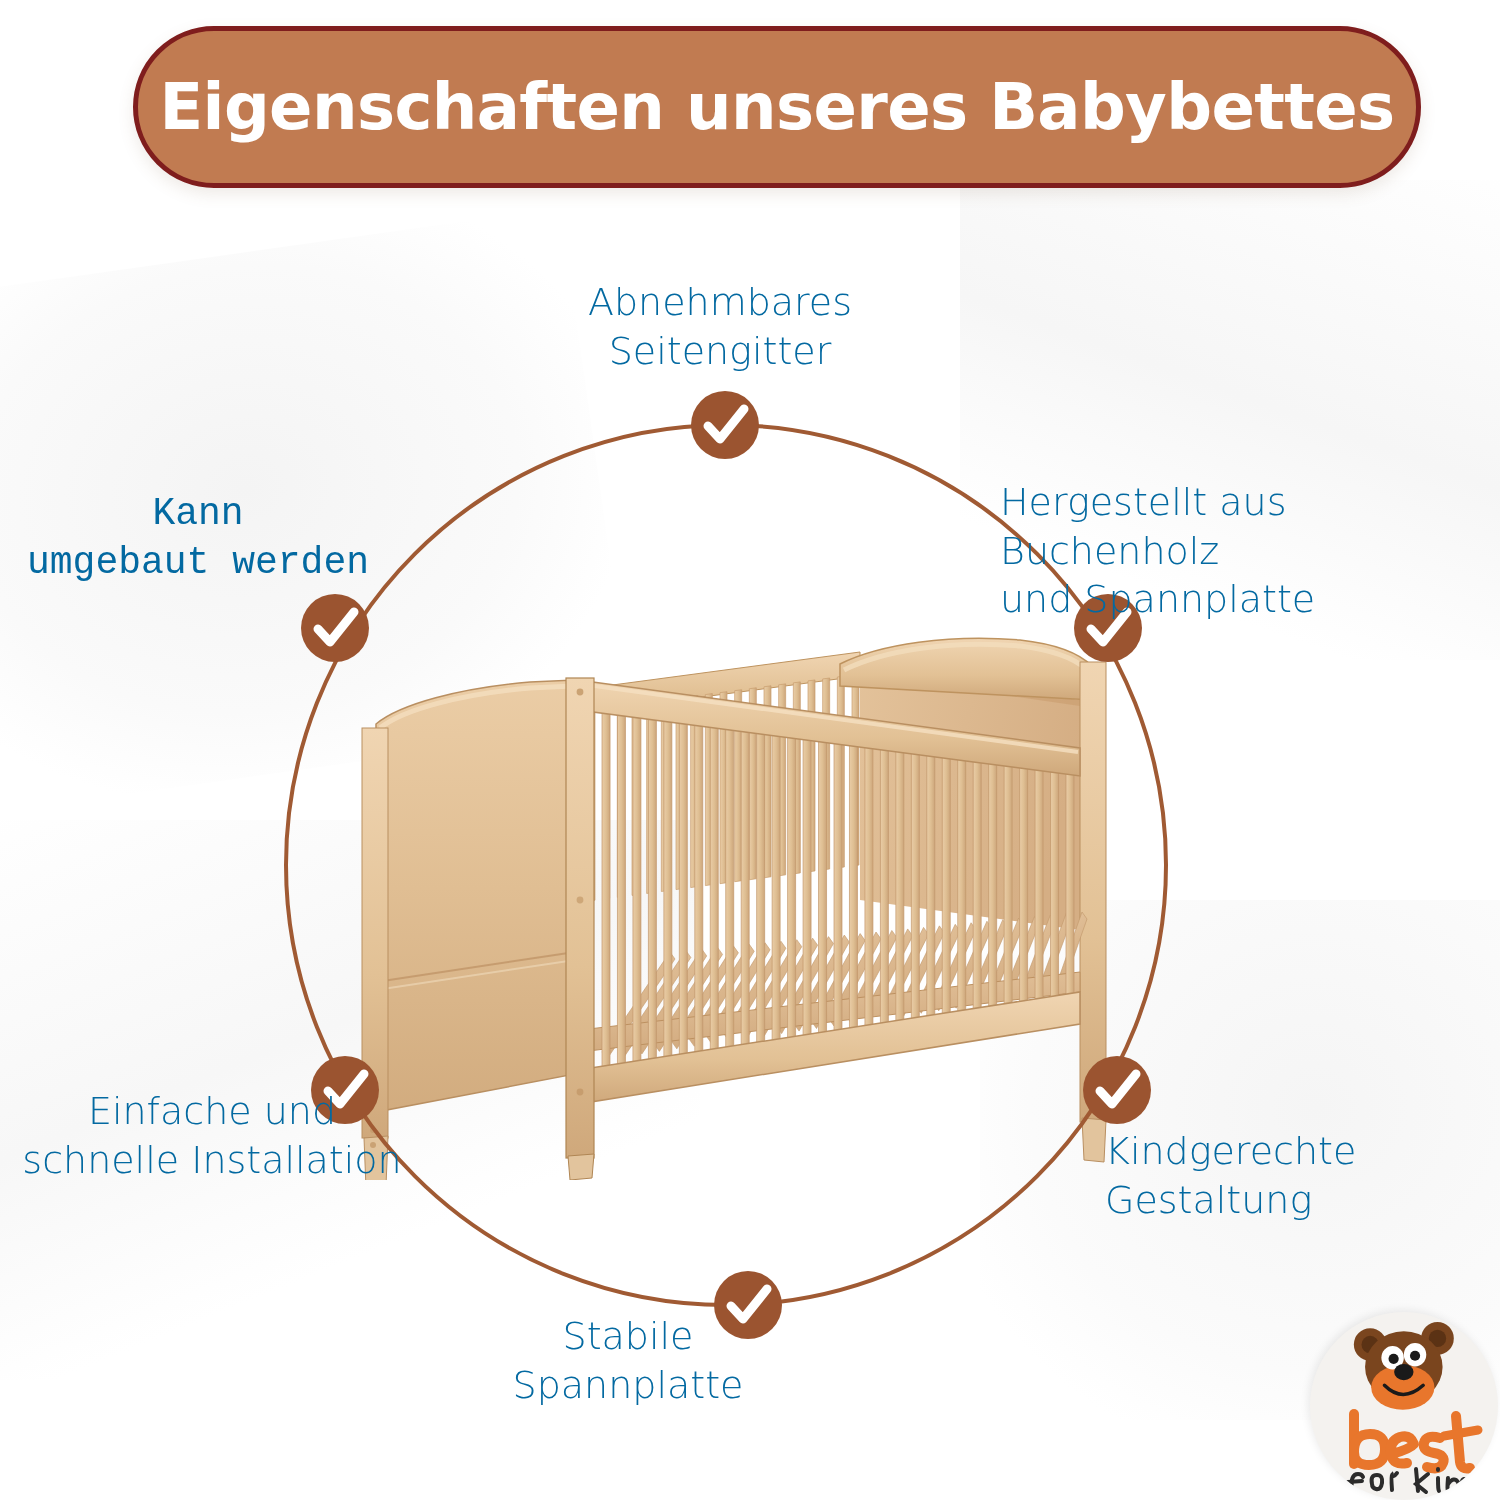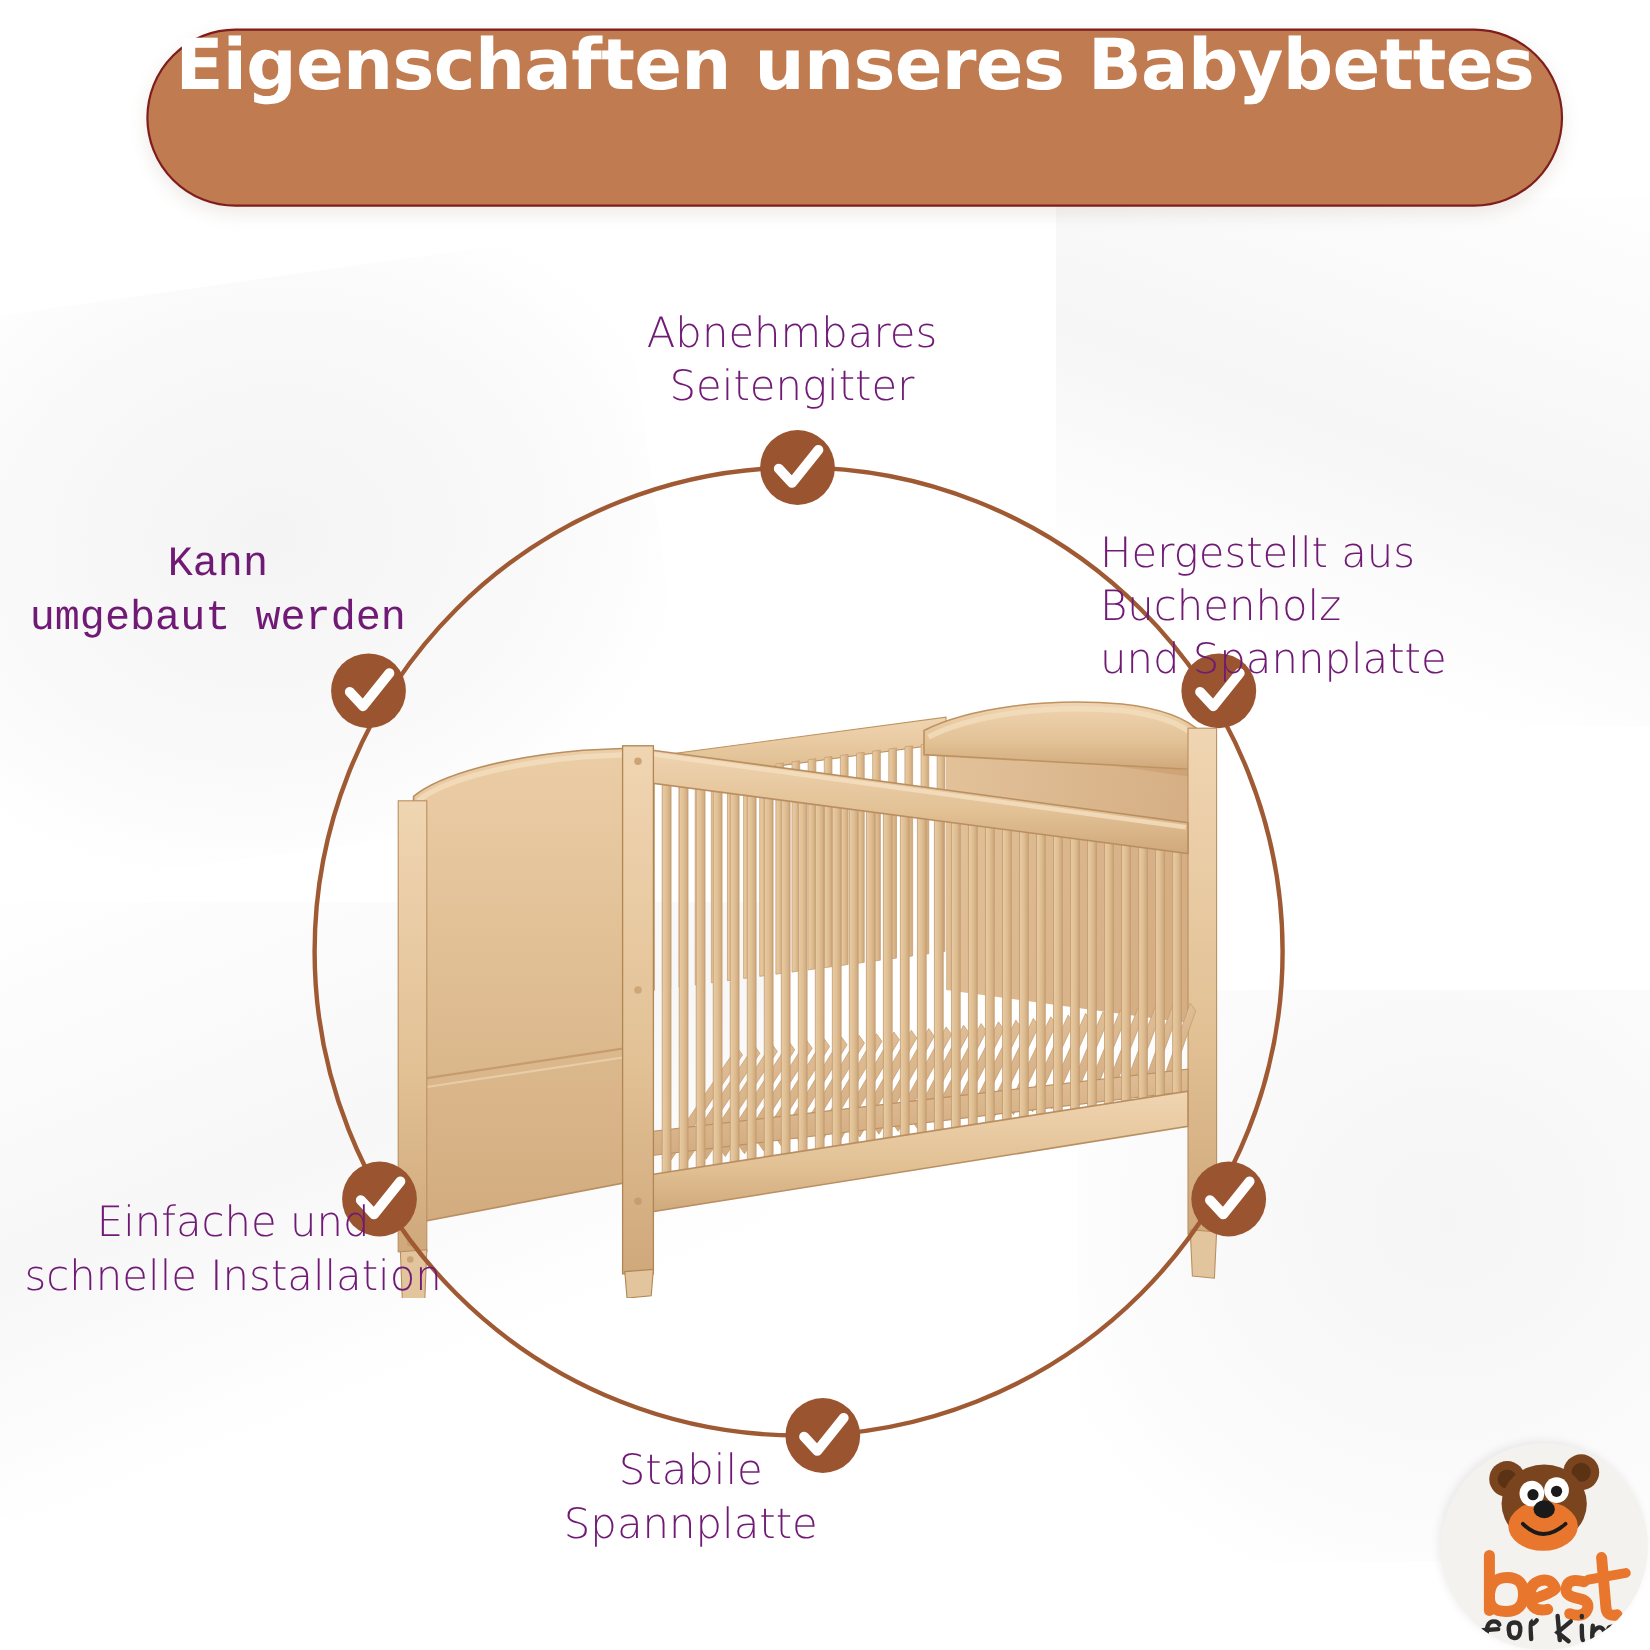--- a/index.html
+++ b/index.html
@@ -48,23 +48,24 @@
   }
 
   
   #header-pill {
     position: absolute;
     left: 133px;
     top: 26px;
     width: 1288px;
     height: 162px;
     background: #C17B51;
-    border: 2px solid #7f1d1d;
+    border: 5px solid #7f1d1d;
     border-radius: 81px;
     display: flex;
+    align-items: center;
     justify-content: center;
     box-shadow: 0 6px 16px rgba(120,90,60,0.13);
   }
   #header-title {
     color: #ffffff;
     font-family: "DejaVu Sans", sans-serif;
     font-size: 64px;
     font-weight: bold;
     letter-spacing: -0.6px;
     white-space: nowrap;
@@ -76,21 +77,21 @@
   #ring-layer {
     position: absolute;
     left: 0; top: 0;
     width: 1500px;
     height: 1500px;
   }
 
   
   .feature-label {
     position: absolute;
-    color: #701a75;
+    color: #0369a1;
     font-family: "DejaVu Sans", sans-serif;
     font-size: 38px;
     font-weight: 300;
     line-height: 1.28;
     white-space: pre-line;
   }
   .lbl-top      { left: 470px;  top: 278px;  width: 500px; text-align: center; }
   .lbl-right    { left: 1000px; top: 478px;  width: 500px; text-align: left; }
   .lbl-left     { left: 8px;    top: 490px;  width: 380px; text-align: center; font-family: Liberation Mono, monospace; }
   .lbl-botleft  { left: 22px;   top: 1087px; width: 380px; text-align: center; }
@@ -351,20 +352,22 @@
         </g>
       </g>
   </svg>
 
   <div class="feature-label lbl-top">Abnehmbares
 Seitengitter</div>
 
   <div class="feature-label lbl-right">Hergestellt aus Buchenholz
 und Spannplatte</div>
 
+  <div class="feature-label lbl-botright">Kindgerechte
+Gestaltung</div>
 
   <div class="feature-label lbl-bottom">Stabile
 Spannplatte</div>
 
   <div class="feature-label lbl-botleft">Einfache und
 schnelle Installation</div>
 
   <div class="feature-label lbl-left">Kann
 umgebaut werden</div>
 

